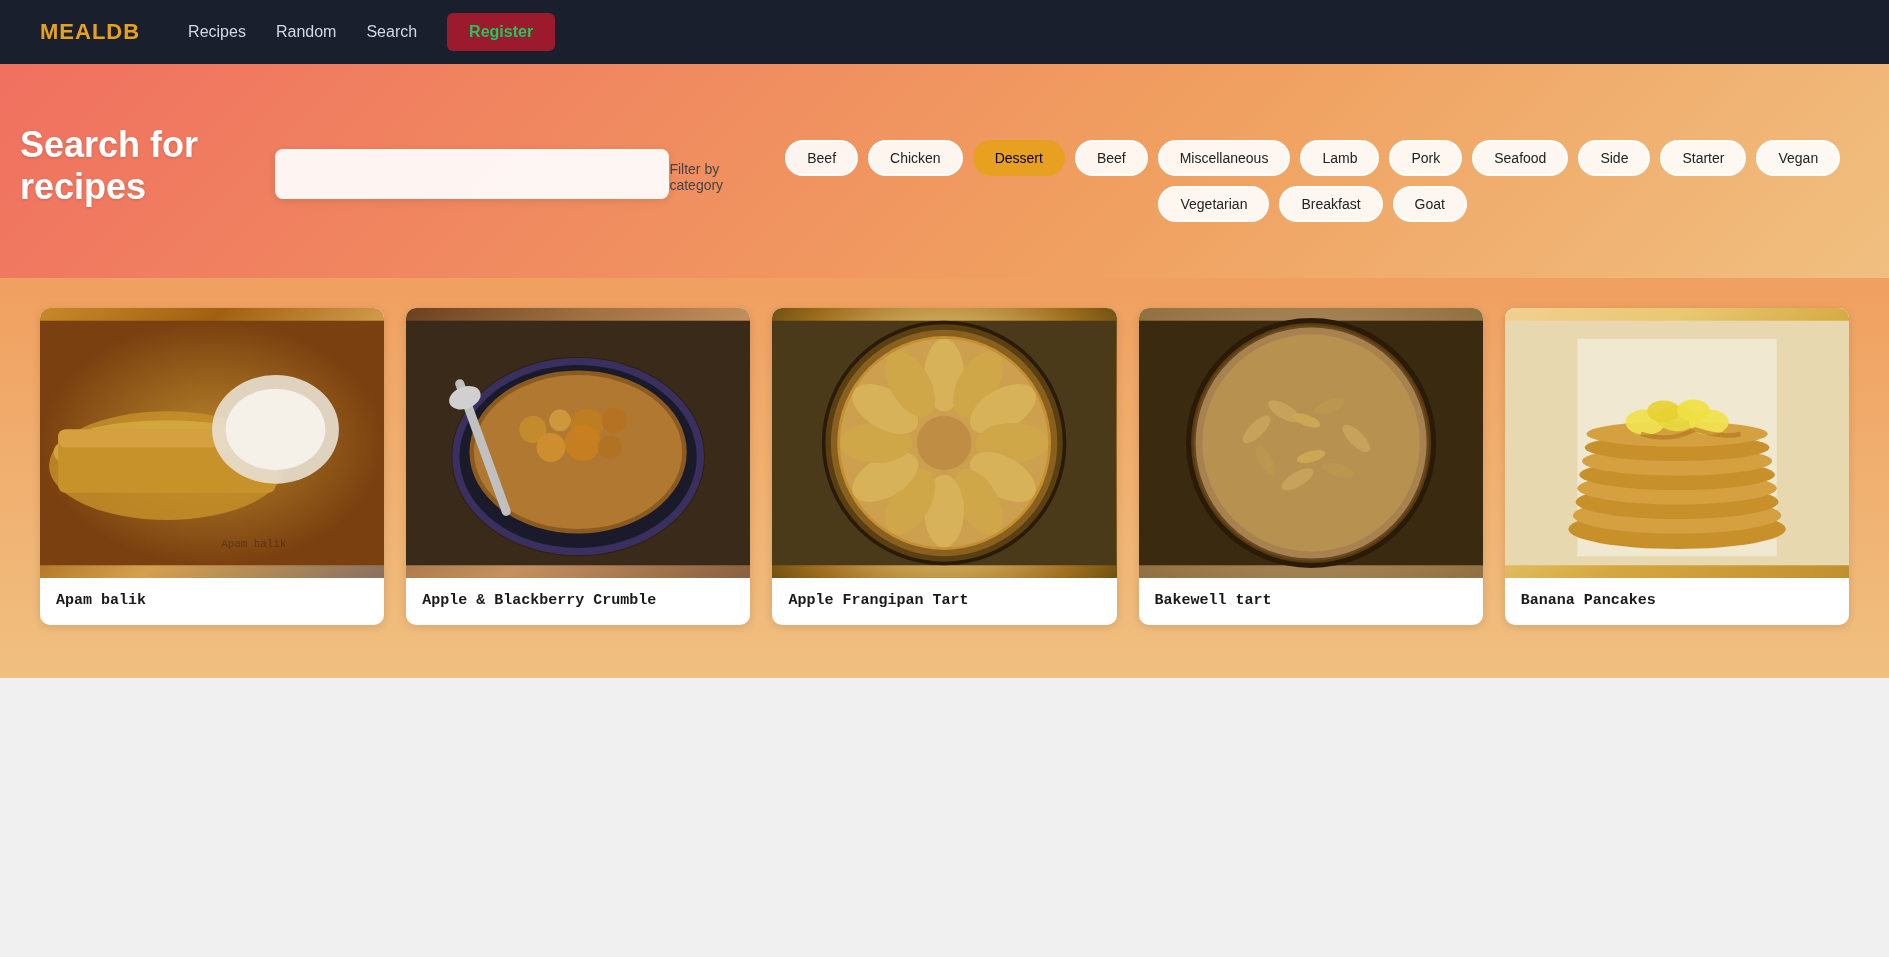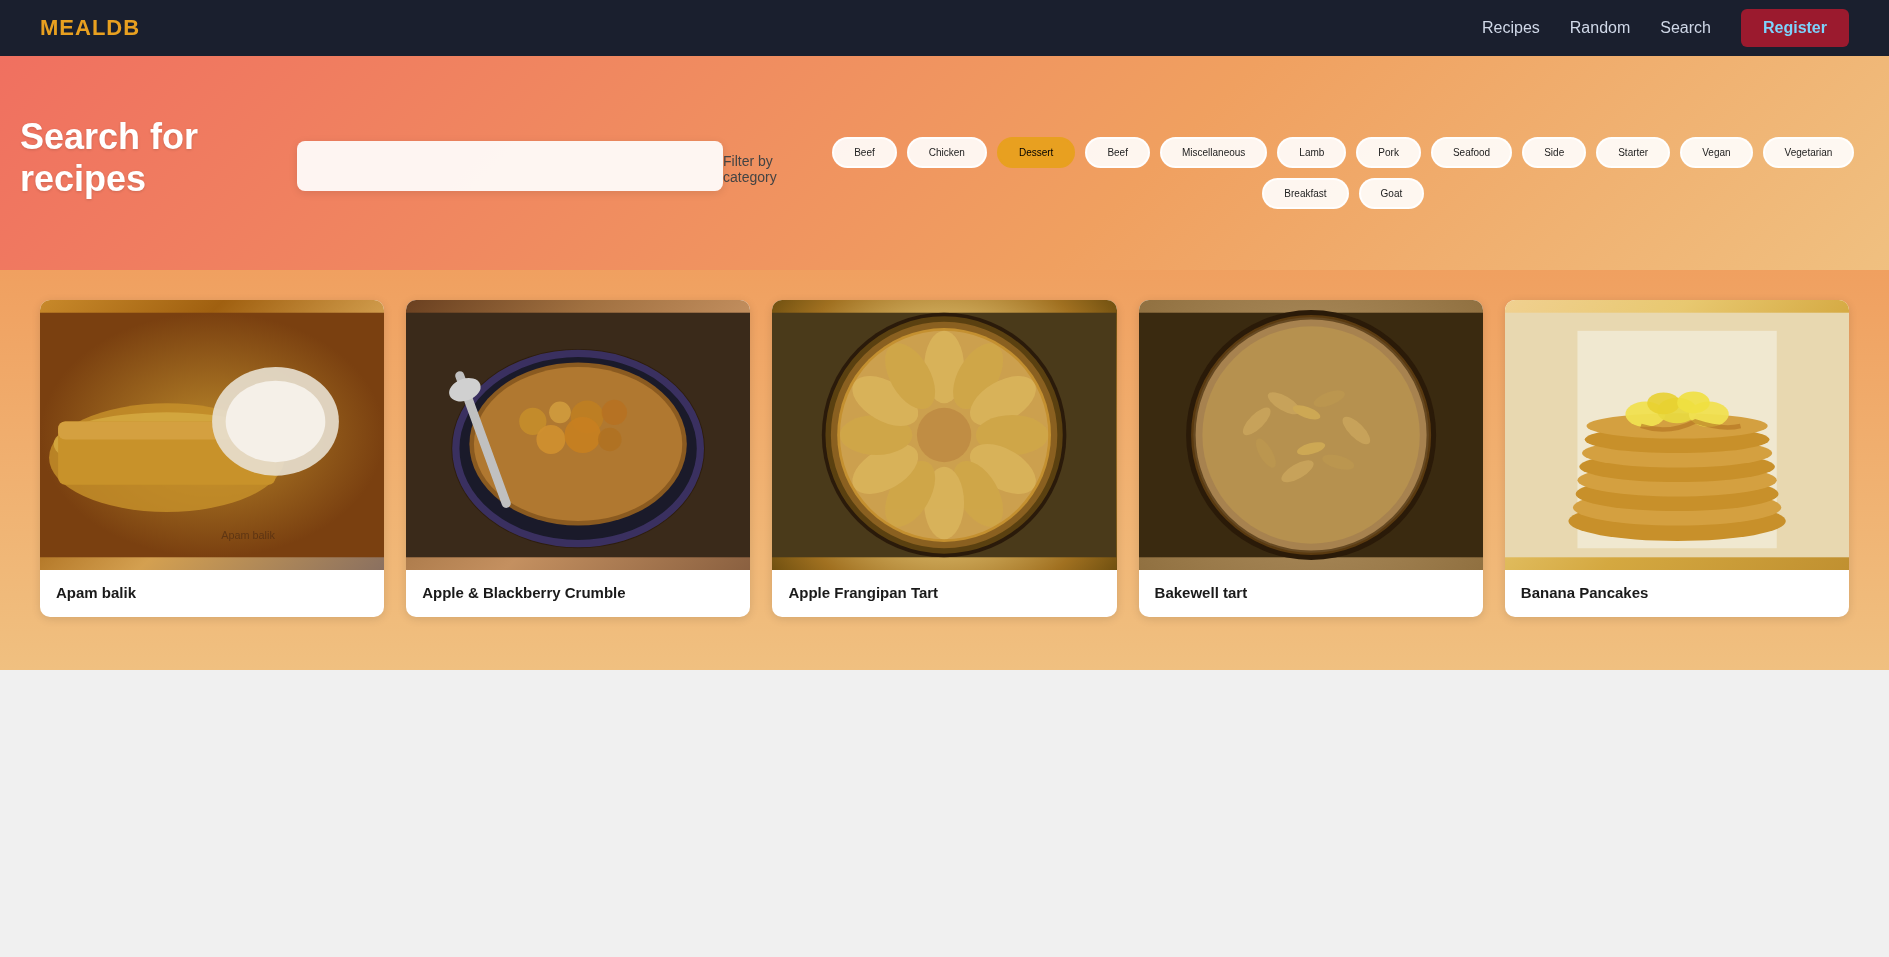--- a/index.html
+++ b/index.html
@@ -1,24 +1,24 @@
 <!DOCTYPE html>
 <html><head>
   <meta charset="utf-8">
   <style>
     * { margin: 0; padding: 0; box-sizing: border-box; }
     body { font-family: 'Segoe UI', Arial, sans-serif; background: #f0f0f0; min-height: 957px; }
 
     
     .navbar {
       background: #1a1f2e;
-      height: 56px;
+      height: 64px;
       display: flex;
       align-items: center;
-      justify-content: space-between;
+      justify-content: flex-start;
       padding: 0 40px;
     }
     .navbar-brand {
       color: #e8a020;
       font-size: 22px;
       font-weight: 700;
       letter-spacing: 1px;
     }
     .navbar-links {
       display: flex;
@@ -27,21 +27,21 @@
       margin-left: 48px;
     }
     .navbar-link {
       color: #d0d8e8;
       font-size: 16px;
       text-decoration: none;
       cursor: pointer;
     }
     .navbar-register {
       background: #9b1a2e;
-      color: #7dd3fc;
+      color: #22c55e;
       padding: 10px 22px;
       border-radius: 6px;
       font-size: 16px;
       font-weight: 600;
       cursor: pointer;
       border: none;
     }
 
     
     .hero {
@@ -80,37 +80,38 @@
       flex-wrap: wrap;
       justify-content: center;
       gap: 10px;
       max-width: 1200px;
     }
     .category-pill {
       background: rgba(255,255,255,0.9);
       border: 2px solid rgba(255,255,255,0.9);
       border-radius: 50px;
       padding: 8px 20px;
-      font-size: 10px;
+      font-size: 14px;
       color: #222;
       cursor: pointer;
       font-weight: 500;
       transition: background 0.2s;
     }
     .category-pill.active {
       background: #e8a020;
       border-color: #e8a020;
       color: #000000;
     }
 
     
     .cards-section {
       background: linear-gradient(180deg, #f0a060 0%, #f0c080 100%);
       padding: 30px 40px 28px;
       min-height: 400px;
+      font-family: Liberation Mono, monospace;
     }
     .cards-grid {
       display: grid;
       grid-template-columns: repeat(5, 1fr);
       gap: 22px;
       max-width: 1820px;
       margin: 0 auto;
     }
     .food-card {
       background: #fff;

